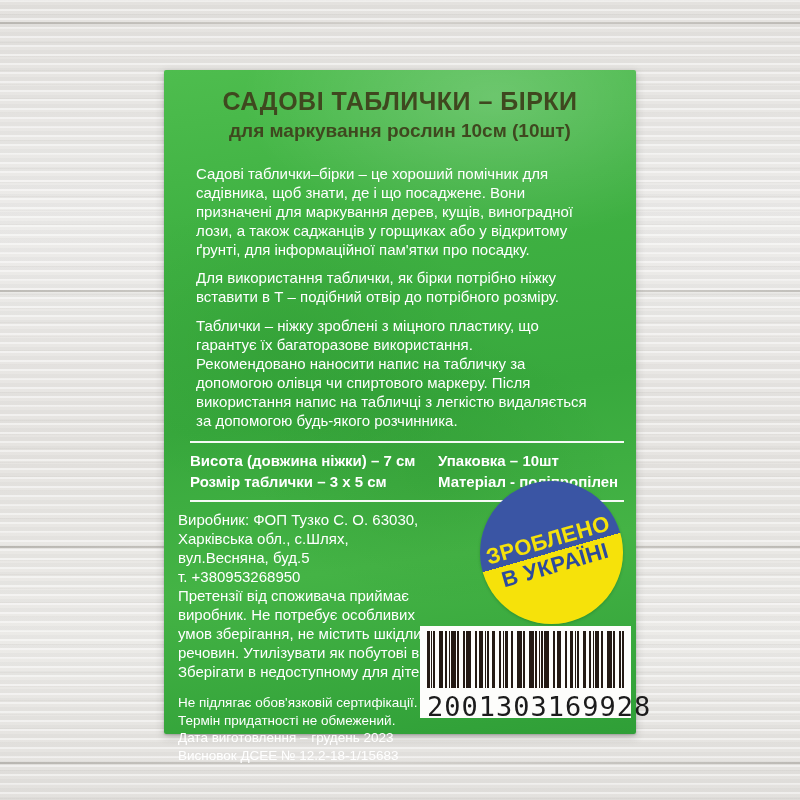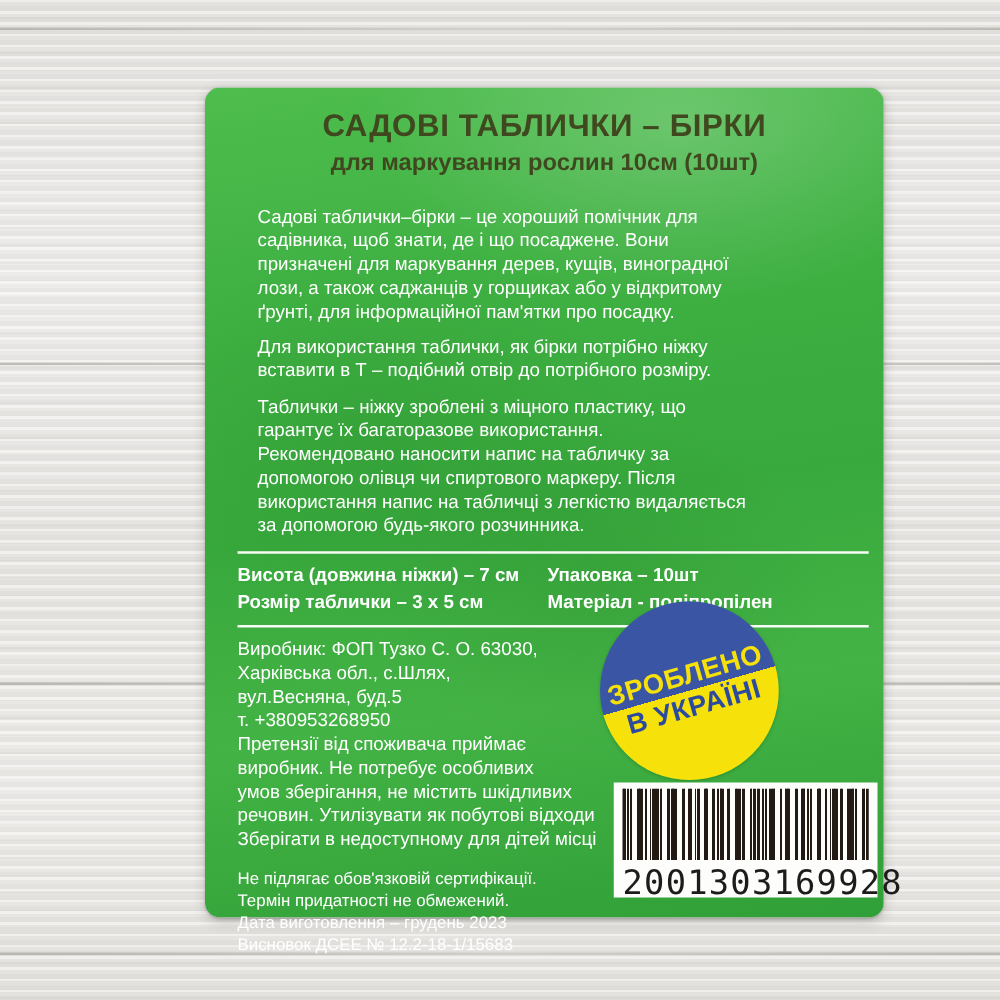--- a/index.html
+++ b/index.html
@@ -20,54 +20,54 @@
         rgba(120,115,108,.05) 0 1px,
         rgba(0,0,0,0) 1px 14px),
       linear-gradient(180deg,#e4e2df 0%,#edecea 28%,#e6e4e1 55%,#ecebe8 80%,#e3e1de 100%);
   }
   .seam{
     position:absolute;left:0;right:0;height:2px;
     background:linear-gradient(90deg,rgba(145,142,135,.50),rgba(170,166,158,.28),rgba(145,142,135,.45));
   }
   
   .label{
-    position:absolute;left:164px;top:70px;width:543px;height:664px;
-    box-sizing:border-box;border-radius:12px;
+    position:absolute;left:164px;top:70px;width:472px;height:664px;
+    box-sizing:border-box;border-radius:2px;
     background-image:
       radial-gradient(420px 240px at 70% 4%, rgba(255,255,255,.20), rgba(255,255,255,0) 60%),
       radial-gradient(300px 220px at 25% 42%, rgba(0,80,0,.10), rgba(0,80,0,0) 70%),
       radial-gradient(260px 200px at 58% 60%, rgba(0,70,0,.09), rgba(0,70,0,0) 70%),
       linear-gradient(172deg,#4ebd4e 0%,#40b243 22%,#38a93d 50%,#44b345 72%,#2f9f37 100%);
     box-shadow:0 3px 9px rgba(60,60,55,.25), 0 1px 2px rgba(60,60,55,.25);
   }
   .title{
     margin-top:17px;text-align:center;
     color:#3f481f;font-size:25px;font-weight:bold;letter-spacing:.5px;
   }
   .subtitle{
     margin-top:4px;text-align:center;
     color:#3f481f;font-size:19px;font-weight:bold;
   }
-  .p{color:#ffffff;font-size:15px;line-height:19px;padding-left:42px;}
+  .p{color:#ffffff;font-size:15px;line-height:19px;padding-left:32px;}
   .p .ln{white-space:nowrap;}
   .p-intro{margin-top:22px;}
   .p-usage{margin-top:9px;}
   .p-material{margin-top:10px;}
   .rule{
     height:2px;background:rgba(255,255,255,.95);
     margin:8px 12px 0 26px;
   }
   .rule-top{margin-top:11px;}
   .specs{
     display:flex;padding-left:26px;margin-top:7px;
     color:#fff;font-size:15px;font-weight:bold;line-height:21px;
   }
   .specs .col-left{flex:0 0 248px;}
   .specs .col-right{flex:1;}
-  .block{color:#fff;font-size:15px;line-height:19px;padding-left:26px;width:310px;}
+  .block{color:#fff;font-size:15px;line-height:19px;padding-left:14px;width:310px;}
   .producer{margin-top:8px;}
   .block .ln{white-space:nowrap;}
   .cert{
     margin-top:13px;font-size:13.5px;line-height:17.6px;width:270px;
   }
   
   .badge{
     position:absolute;left:316px;top:411px;width:143px;height:143px;
     border-radius:50%;overflow:hidden;
     box-shadow:0 1px 3px rgba(0,60,0,.25);

